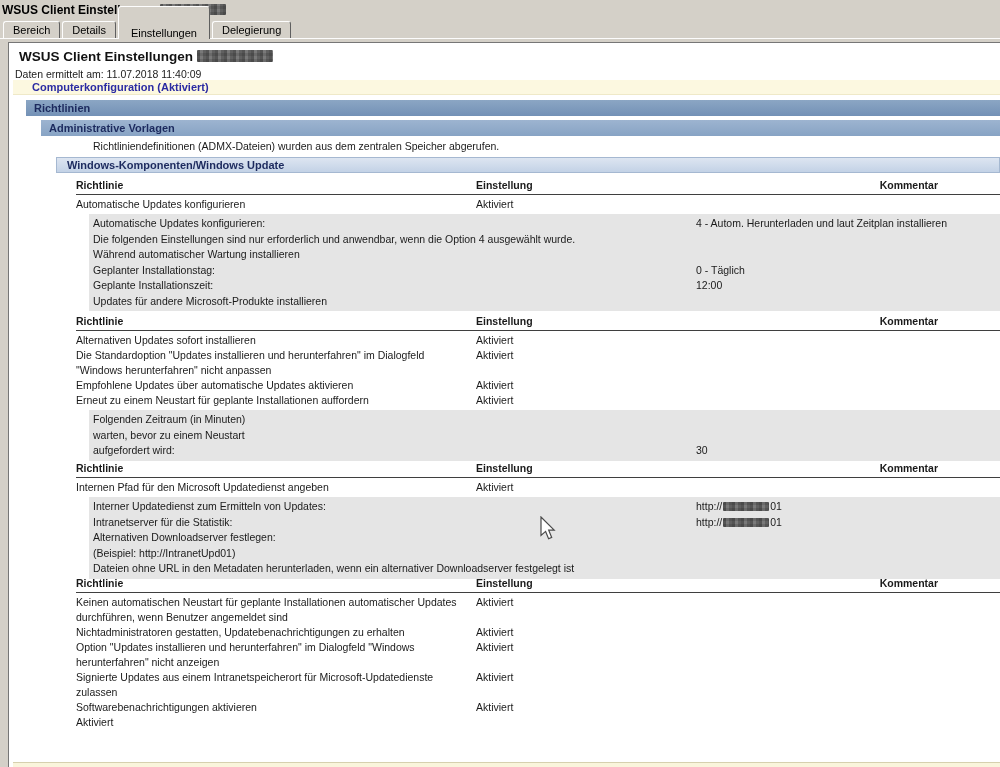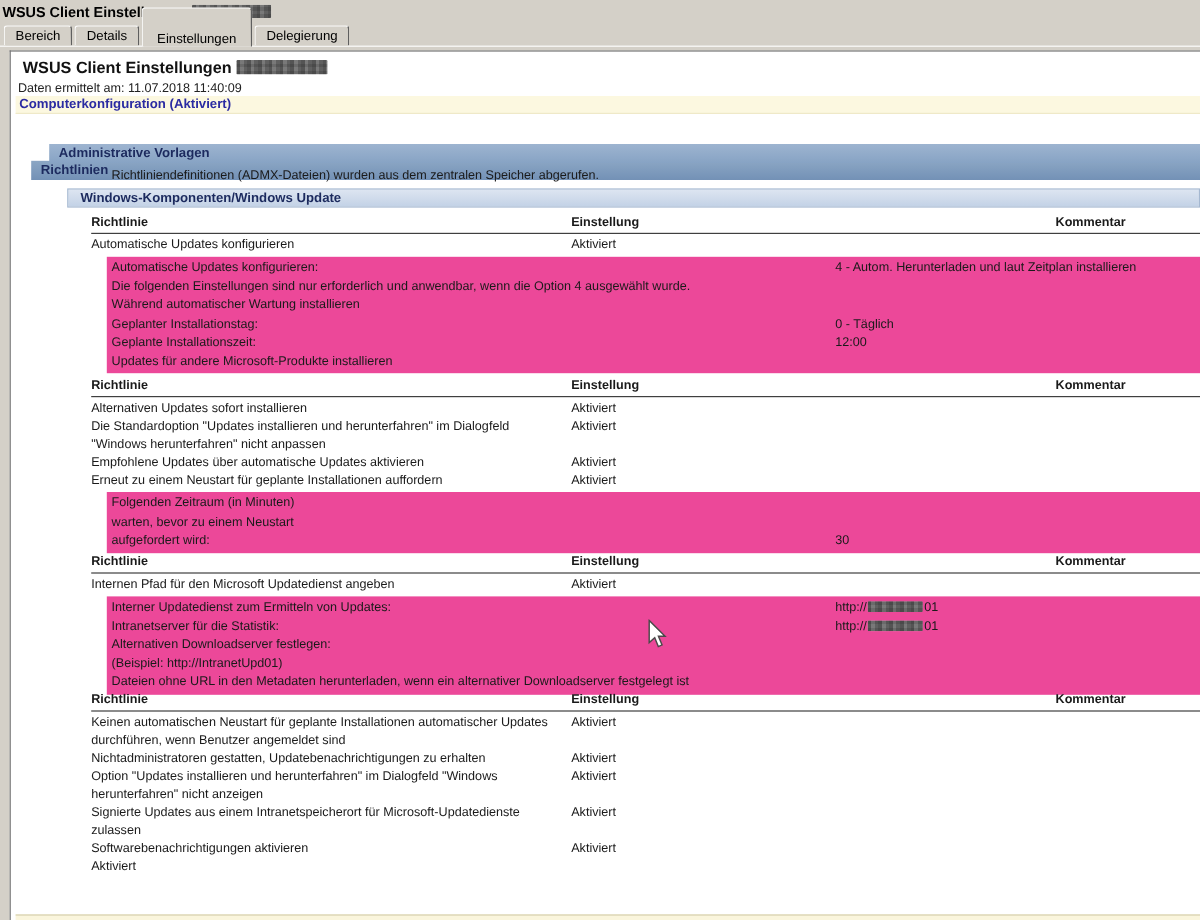--- a/index.html
+++ b/index.html
@@ -50,43 +50,43 @@
     overflow:hidden;
   }
 
   
   .rpt-title { position:absolute; top:6px; left:10px; font-size:13.5px; font-weight:bold; color:#121212; white-space:nowrap; }
   .rpt-date  { position:absolute; top:25px; left:6px; font-size:10.5px; color:#222; }
 
   .yellow-band {
     position:absolute; top:37px; left:4px; right:0; height:15px;
     background:#fcf8e0; border-bottom:1px solid #efe9c8;
-    font-size:11px; font-weight:bold; line-height:15px; padding-left:3px;
+    font-size:11px; font-weight:bold; line-height:15px; padding-left:19px;
     color:#2b2ba2;
   }
   .band { position:absolute; right:0; font-size:11px; font-weight:bold; color:#1c2a5e; }
   .band1 { top:57px; left:17px; height:16px; line-height:16px; padding-left:8px;
-           background:linear-gradient(180deg,#8ba6c4,#7391b6);margin-top:34px; }
+           background:linear-gradient(180deg,#8ba6c4,#7391b6); }
   .band2 { top:77px; left:32px; height:16px; line-height:16px; padding-left:8px;
            background:linear-gradient(180deg,#9db4d0,#87a3c4); }
   .band3 { top:114px; left:47px; height:16px; line-height:14px; padding-left:10px;
            background:linear-gradient(180deg,#dde5f1,#c3d2e6); border:1px solid #a5b8d1; }
   .admx-note { position:absolute; top:97px; left:84px; font-size:10.5px; color:#1a1a1a; }
 
   
   .ptable { position:absolute; left:67px; right:0; font-size:10.5px; }
   .t1 { top:136px; } .t2 { top:272px; } .t3 { top:419px; } .t4 { top:534px; }
   .ph {
     display:grid; grid-template-columns:400px 395px 1fr;
     font-weight:bold; border-bottom:1px solid #3f3f3f; padding-bottom:3px; margin-bottom:2px;
   }
   .ph .c3 { text-align:right; padding-right:62px; }
   .prow { display:grid; grid-template-columns:400px 395px 1fr; line-height:15px; }
   .prow .name { padding-right:10px; }
-  .sub { margin-left:13px; margin-top:2px; background:#ec4899; padding:2px 0; }
+  .sub { margin-left:13px; margin-top:2px; background:#e5e5e5; padding:2px 0; }
   .srow { display:grid; grid-template-columns:607px 1fr; line-height:15.5px; }
   .srow .lab { padding-left:4px; padding-right:8px; }
 
   .footer-band {
     position:absolute; left:4px; right:0; bottom:0; height:5px;
     background:#faf5dc; border-top:1px solid #d6d0ae;
   }
 
   .cursor { position:absolute; left:540px; top:516px; z-index:9; }
 </style>

